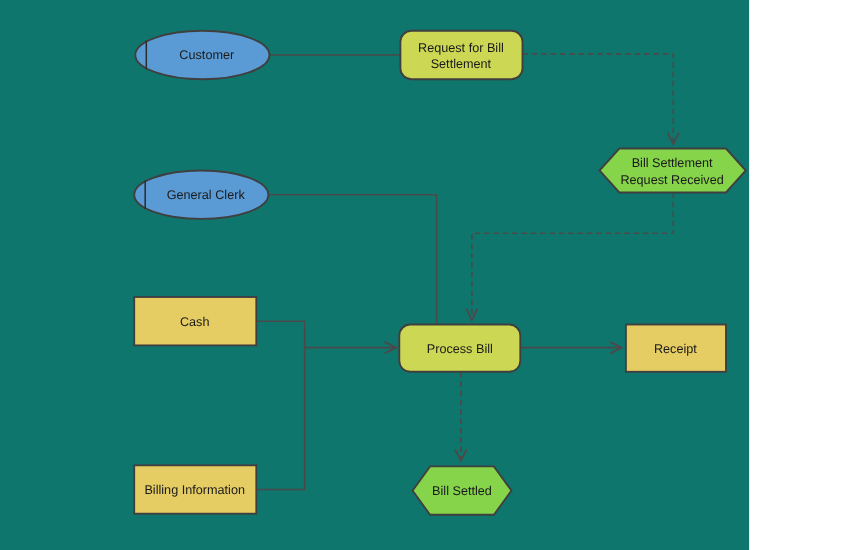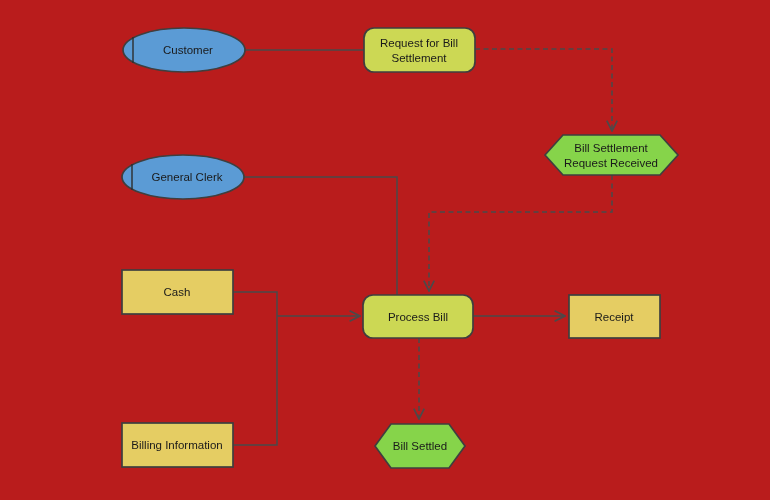--- a/index.html
+++ b/index.html
@@ -3,23 +3,23 @@
 <meta charset="utf-8">
 <style>
   html, body {
     margin: 0;
     padding: 0;
     background: #ffffff;
     font-family: "Liberation Sans", sans-serif;
   }
   .canvas-wrap {
     position: relative;
-    width: 770px;
+    width: 681px;
     height: 500px;
-    background: #b91c1c;
+    background: #0f766e;
     overflow: hidden;
   }
   svg { display: block; }
 
   
   .conn {
     fill: none;
     stroke: #4a4a4a;
     stroke-width: 1.5;
   }

